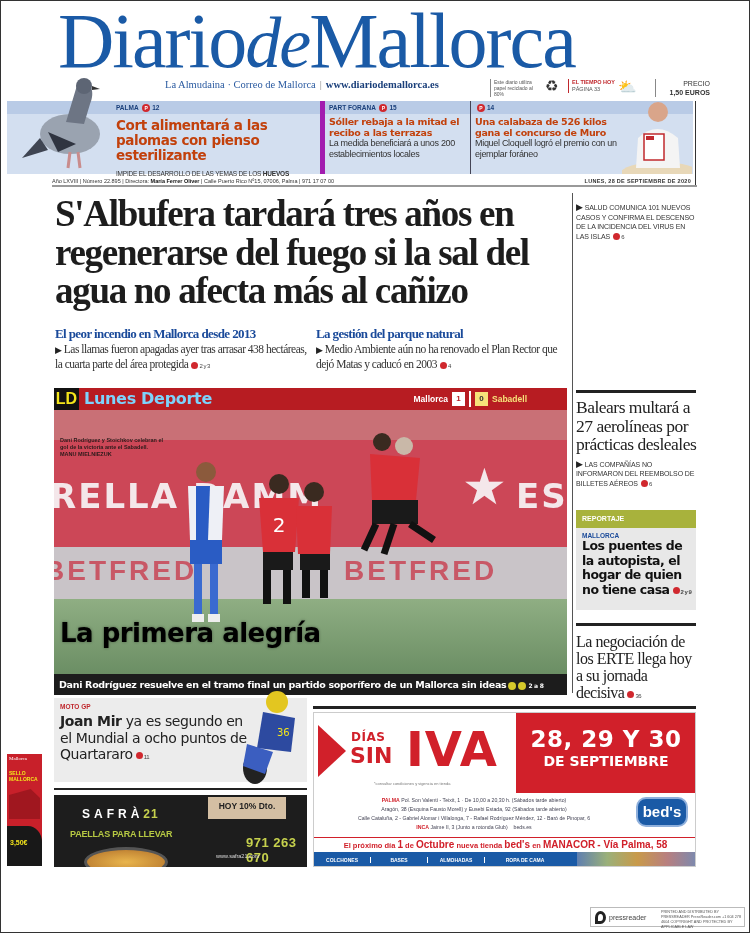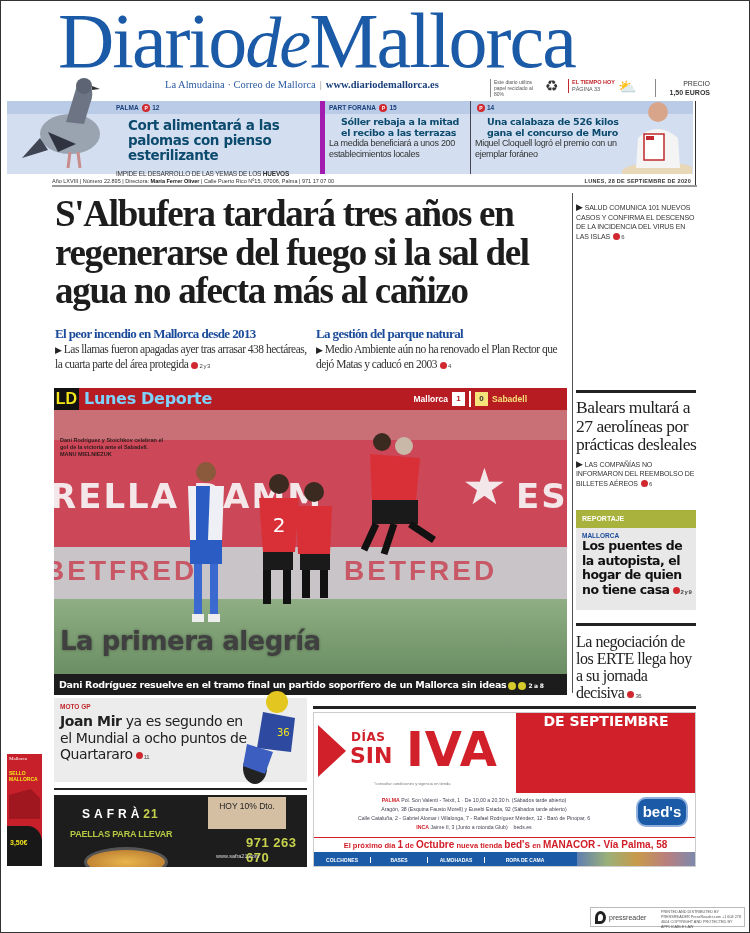--- a/index.html
+++ b/index.html
@@ -23,21 +23,21 @@
   .price { left: 655px; top: 79px; width: 55px; text-align: right; font-size: 7px; line-height: 9px; color: #333; border-left: 1px solid #888; }
   .price .val { font-weight: bold; }
 
   
   .teaser-band { left: 7px; top: 101px; width: 686px; height: 73px; background: #d3dff0; }
   .teaser-band .hdr { position: absolute; left: 0; top: 0; height: 13px; width: 686px; background: #b9cbe6; }
   .pigeon { left: 18px; top: 72px; width: 100px; height: 100px; }
   .tz { position: absolute; top: 101px; height: 73px; }
   .tz .sec { font-size: 6.5px; font-weight: bold; color: #1a3f7a; height: 13px; line-height: 13px; }
   .tz .sec .pag { display: inline-block; width: 8px; height: 8px; border-radius: 50%; background: #d0282e; color: #fff; font-size: 5px; line-height: 8px; text-align: center; vertical-align: middle; margin: 0 2px; }
-  .tz .h { font-weight: bold; color: #0c4a6e; font-family: "DejaVu Sans", sans-serif; margin-left: 12px; }
+  .tz .h { font-weight: bold; color: #c2410c; font-family: "DejaVu Sans", sans-serif; }
   .tz1 { left: 116px; width: 200px; }
   .tz1 .h { font-size: 13.5px; line-height: 15px; margin-top: 4px; letter-spacing: -0.4px; }
   .tz1 .sub { font-size: 6.5px; color: #333; margin-top: 7px; letter-spacing: -0.2px; }
   .tz2 { left: 320px; width: 148px; border-left: 5px solid #a21caf; padding-left: 4px; }
   .tz3 { left: 470px; width: 150px; border-left: 1px solid #445; padding-left: 4px; }
   .tz2 .h, .tz3 .h { font-size: 9.5px; line-height: 10.5px; margin-top: 3px; letter-spacing: -0.3px; }
   .tz2 .d, .tz3 .d { font-size: 9px; line-height: 10.5px; color: #333; letter-spacing: -0.3px; }
   .man-photo { left: 622px; top: 98px; width: 70px; height: 76px; }
 
   .infoline { left: 52px; top: 175px; width: 645px; height: 12px; font-size: 5.5px; line-height: 12px; color: #333; border-bottom: 2px solid #999; white-space: nowrap; }
@@ -85,40 +85,40 @@
   .photo { left: 54px; top: 410px; width: 513px; height: 264px; overflow: hidden; background: #7fa072; }
   .photo .wall { position: absolute; left: 0; top: 0; width: 513px; height: 30px; background: #c97076; }
   .photo .board { position: absolute; left: 0; top: 30px; width: 513px; height: 107px; background: #cc4757; }
   .photo .board2 { position: absolute; left: 0; top: 137px; width: 513px; height: 52px; background: #c9c4c8; }
   .photo .pitch { position: absolute; left: 0; top: 189px; width: 513px; height: 75px; background: linear-gradient(#8fae83, #6b8e64); }
   .photo .adtxt { position: absolute; color: #f4e7ea; font-weight: bold; font-size: 34px; letter-spacing: 2px; font-family: "DejaVu Sans", sans-serif; }
   .photo .betfred { position: absolute; color: #c85866; font-weight: bold; font-size: 28px; letter-spacing: 3px; font-family: Liberation Sans, sans-serif; }
   .photo .star { position: absolute; color: #f4e7ea; font-size: 50px; line-height: 50px; }
   .photo .caption { position: absolute; left: 6px; top: 27px; width: 105px; font-size: 5.5px; line-height: 7px; color: #2a1a1a; font-weight: bold; }
   .player { position: absolute; }
-  .big-title { position: absolute; left: 6px; top: 216px; font-family: "DejaVu Sans", sans-serif; font-weight: bold; font-size: 26px; color: #404040; letter-spacing: -0.5px; text-shadow: 0 0 3px rgba(0,0,0,.4); }
+  .big-title { position: absolute; left: 6px; top: 208px; font-family: "DejaVu Sans", sans-serif; font-weight: bold; font-size: 26px; color: #000000; letter-spacing: -0.5px; text-shadow: 0 0 3px rgba(0,0,0,.4); }
   .dek-bar { left: 54px; top: 674px; width: 513px; height: 21px; background: #1c1c1c; color: #fff; font-weight: bold; font-size: 9.5px; line-height: 21px; padding-left: 5px; white-space: nowrap; letter-spacing: -0.3px; font-family: "DejaVu Sans", sans-serif; }
   .dek-bar .pp { display: inline-block; width: 8px; height: 8px; border-radius: 50%; background: #d5c92b; vertical-align: middle; margin-left: 2px; }
   .dek-bar .pn { font-size: 6px; margin-left: 2px; }
 
   
   .moto { left: 54px; top: 698px; width: 253px; height: 84px; background: #ececec; }
   .moto .sec { position: absolute; left: 6px; top: 5px; font-size: 6.5px; font-weight: bold; color: #c0282d; }
   .moto .h { position: absolute; left: 6px; top: 15px; width: 190px; font-size: 14px; line-height: 16.5px; color: #222; letter-spacing: -0.4px; font-family: "DejaVu Sans", sans-serif; }
   .moto .h b { font-weight: bold; text-align: right; }
   .moto-bike { position: absolute; right: 2px; top: -10px; width: 72px; height: 96px; }
 
   .rule-dk { left: 54px; width: 253px; height: 2px; background: #222; }
 
   
   .safra { left: 54px; top: 795px; width: 253px; height: 72px; background: #1d1d1d; overflow: hidden; }
   .safra .logo { position: absolute; left: 28px; top: 12px; color: #fff; font-size: 12px; letter-spacing: 4px; font-weight: bold; }
   .safra .logo .n { color: #c6d14d; letter-spacing: 1px; }
   .safra .tag { position: absolute; left: 16px; top: 34px; color: #b7c943; font-size: 9px; font-weight: bold; letter-spacing: -0.2px; }
-  .safra .hoy { position: absolute; left: 154px; top: 2px; width: 78px; height: 32px; background: #d4bfa3; color: #222; font-size: 8.5px; font-weight: normal; text-align: center; line-height: 18px; }
+  .safra .hoy { position: absolute; left: 154px; top: 2px; width: 78px; height: 22px; background: #d4bfa3; color: #222; font-size: 8.5px; font-weight: bold; text-align: center; line-height: 18px; }
   .safra .phone { position: absolute; left: 152px; top: 40px; color: #c6d14d; font-size: 13px; font-weight: bold; letter-spacing: 0.5px; margin-left: 40px; }
   .safra .web { position: absolute; left: 162px; top: 58px; color: #ddd; font-size: 5.5px; }
   .safra .pan { position: absolute; left: 30px; top: 52px; width: 84px; height: 30px; border-radius: 50%; background: radial-gradient(#e9b54d, #b2712a); border: 3px solid #555; }
 
   
   .left-ad { left: 7px; top: 754px; width: 35px; height: 112px; background: #c8202a; overflow: hidden; }
   .left-ad .t1 { position: absolute; left: 2px; top: 2px; font-size: 5px; color: #fff; font-family: "Liberation Serif", serif; }
   .left-ad .t2 { position: absolute; left: 2px; top: 16px; font-size: 5px; color: #f3e51b; font-weight: bold; line-height: 6px; }
   .left-ad .crest { position: absolute; left: 2px; top: 35px; width: 31px; height: 30px; background: #a0171f; clip-path: polygon(0 20%, 70% 0, 100% 30%, 100% 100%, 0 100%); }
   .left-ad .blk { position: absolute; left: 0; top: 72px; width: 35px; height: 40px; background: #181818; border-radius: 0 40% 0 0; }
@@ -336,20 +336,21 @@
 </div>
 
 <div class="abs rule-ad"></div>
 <div class="abs beds">
   <div class="tri-arrow"></div>
   <div class="dias">DÍAS</div>
   <div class="sin">SIN</div>
   <div class="iva">IVA</div>
   <div class="cond">*consultar condiciones y vigencia en tienda</div>
   <div class="dates">
+    <div class="d1">28, 29 Y 30</div>
     <div class="d2">DE SEPTIEMBRE</div>
   </div>
   <div class="addr">
     <div><span class="c">PALMA</span> <span>Pol. Son Valentí - Teixit, 1 · De 10,00 a 20,30 h. (Sábados tarde abierto)</span></div>
     <div>Aragón, 38 (Esquina Fausto Morell) y Eusebi Estada, 92 (Sábados tarde abierto)</div>
     <div>Calle Cataluña, 2 - Gabriel Alomar i Villalonga, 7 - Rafael Rodríguez Méndez, 12 - Baró de Pinopar, 6</div>
     <div><span class="c">INCA</span> <span>Jaime II, 3 (Junto a rotonda Glub)</span> &nbsp;&nbsp; <span>beds.es</span></div>
   </div>
   <div class="logo">bed's</div>
   <div class="promo">

